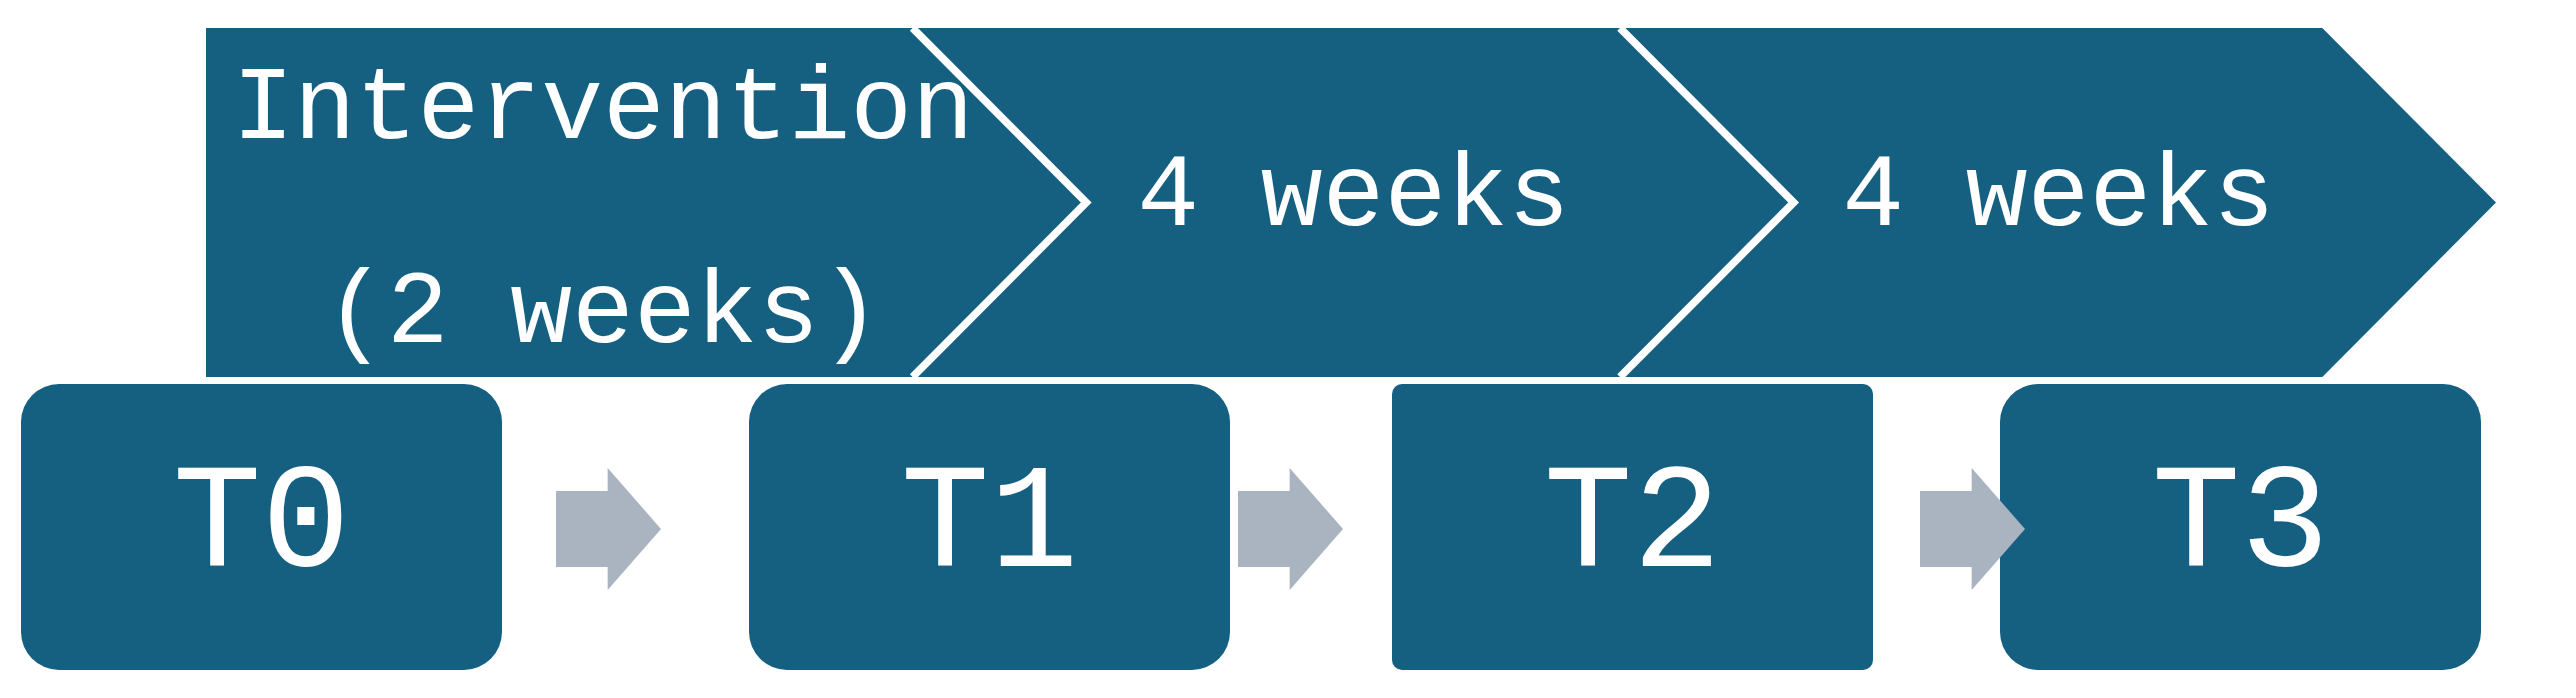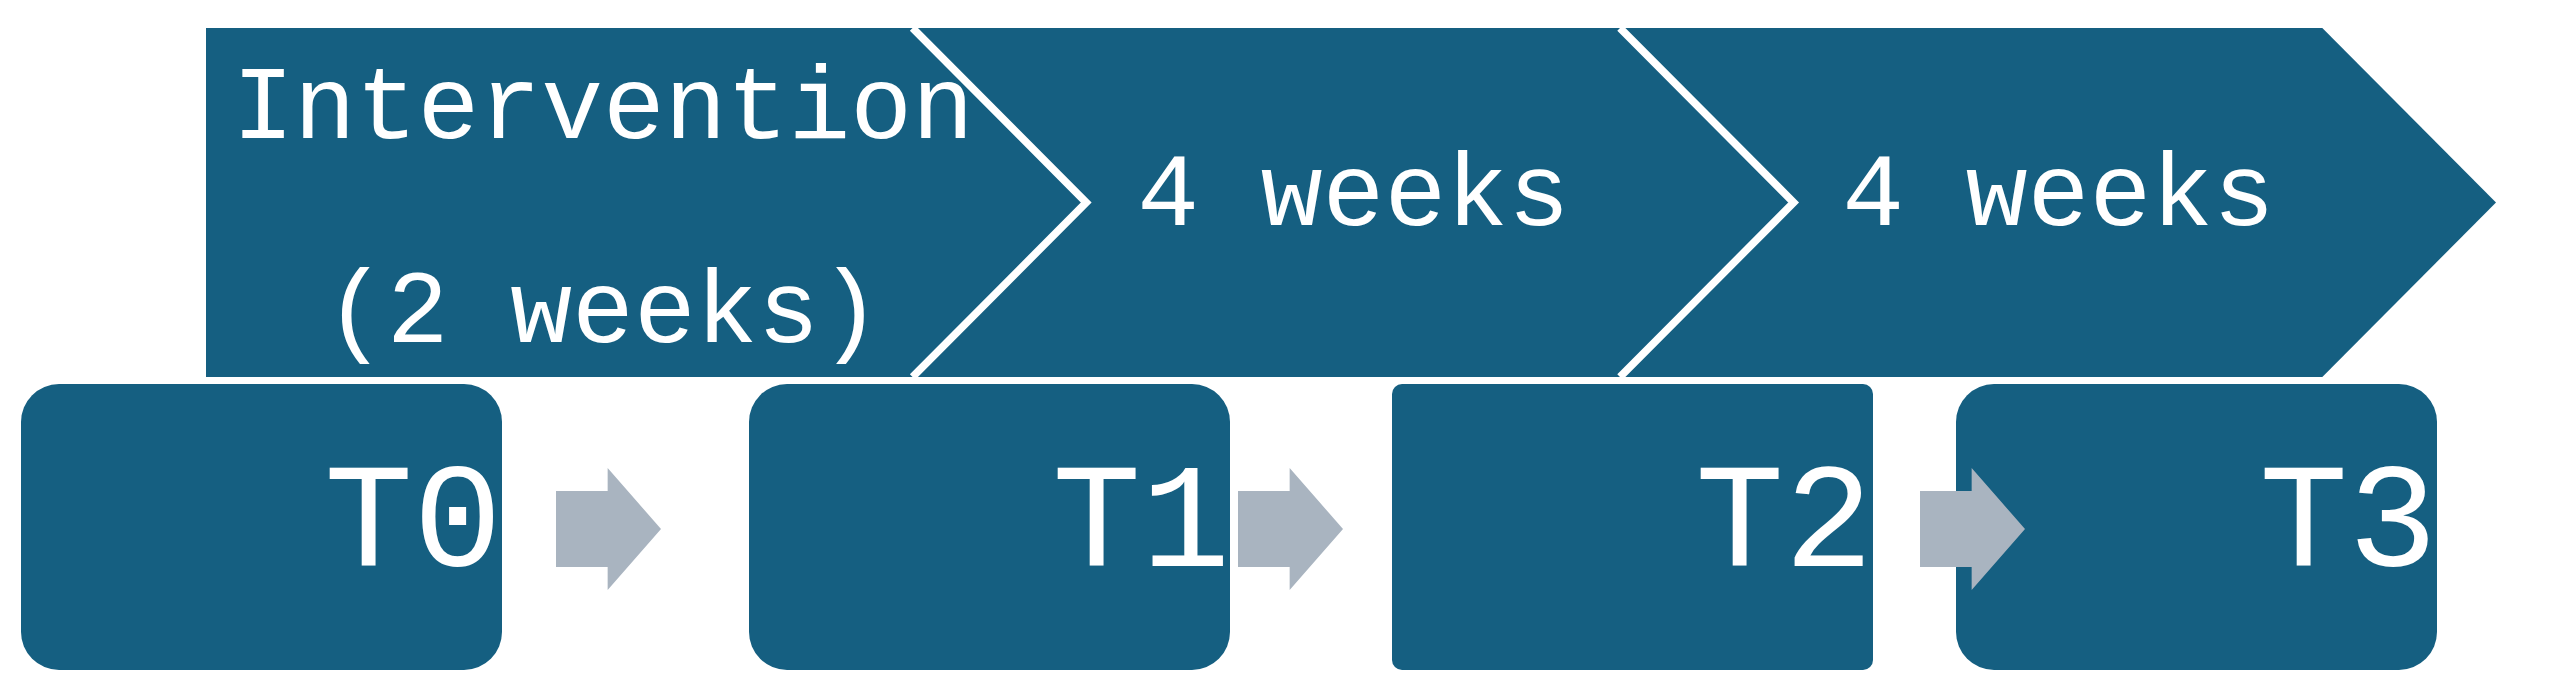--- a/index.html
+++ b/index.html
@@ -44,21 +44,21 @@
   .seg3 { left: 1707px; width: 703px; }
   .tbox {
     position: absolute;
     top: 384px;
     width: 481px;
     height: 286px;
     background: var(--shape, #155F81);
     border-radius: 38px;
     display: flex;
     align-items: center;
-    justify-content: flex-end;
+    justify-content: center;
   }
   .tbox-label {
     color: var(--text, #FFFFFF);
     font-size: 148px;
     line-height: 1;
   }
   .flow-arrow {
     position: absolute;
     top: 468px;
     width: 105px;
@@ -84,21 +84,21 @@
 
   <div class="tbox" style="left:21px;">
     <span class="tbox-label">T0</span>
   </div>
   <div class="tbox" style="left:749px;">
     <span class="tbox-label">T1</span>
   </div>
   <div class="tbox" style="left:1392px;border-radius:10px;">
     <span class="tbox-label">T2</span>
   </div>
-  <div class="tbox" style="left:1956px;">
+  <div class="tbox" style="left:2000px;">
     <span class="tbox-label">T3</span>
   </div>
 
   <svg class="flow-arrow" style="left:556px;" viewBox="0 0 124 144">
     <polygon class="arrow-poly" points="0,27 61,27 61,0 124,72 61,144 61,117 0,117"></polygon>
   </svg>
   <svg class="flow-arrow" style="left:1238px;" viewBox="0 0 124 144">
     <polygon class="arrow-poly" points="0,27 61,27 61,0 124,72 61,144 61,117 0,117"></polygon>
   </svg>
   <svg class="flow-arrow" style="left:1920px;" viewBox="0 0 124 144">

